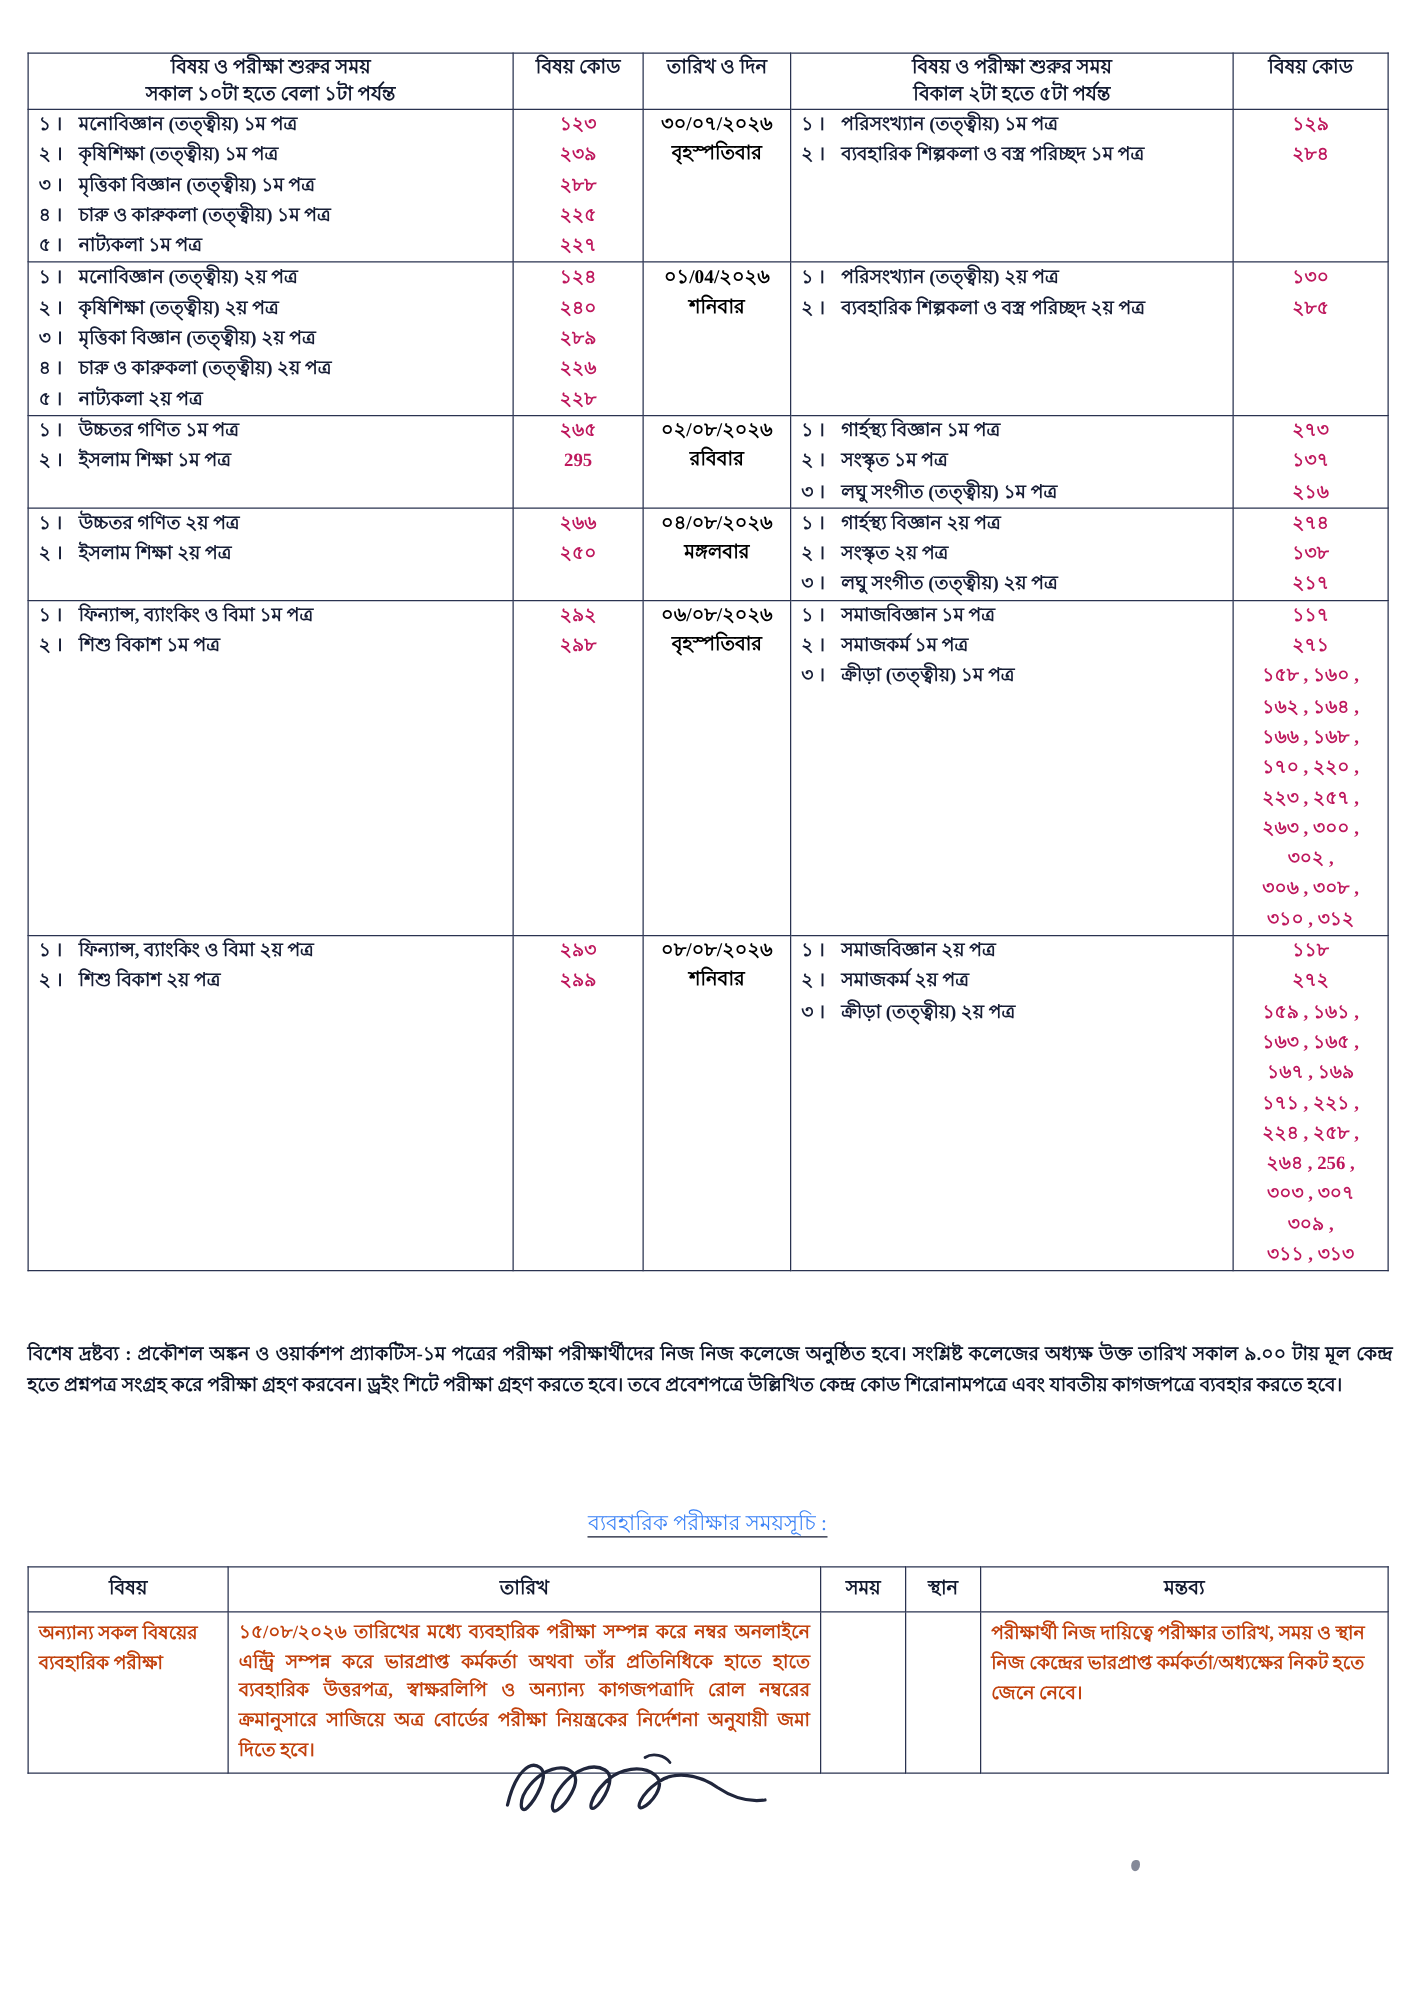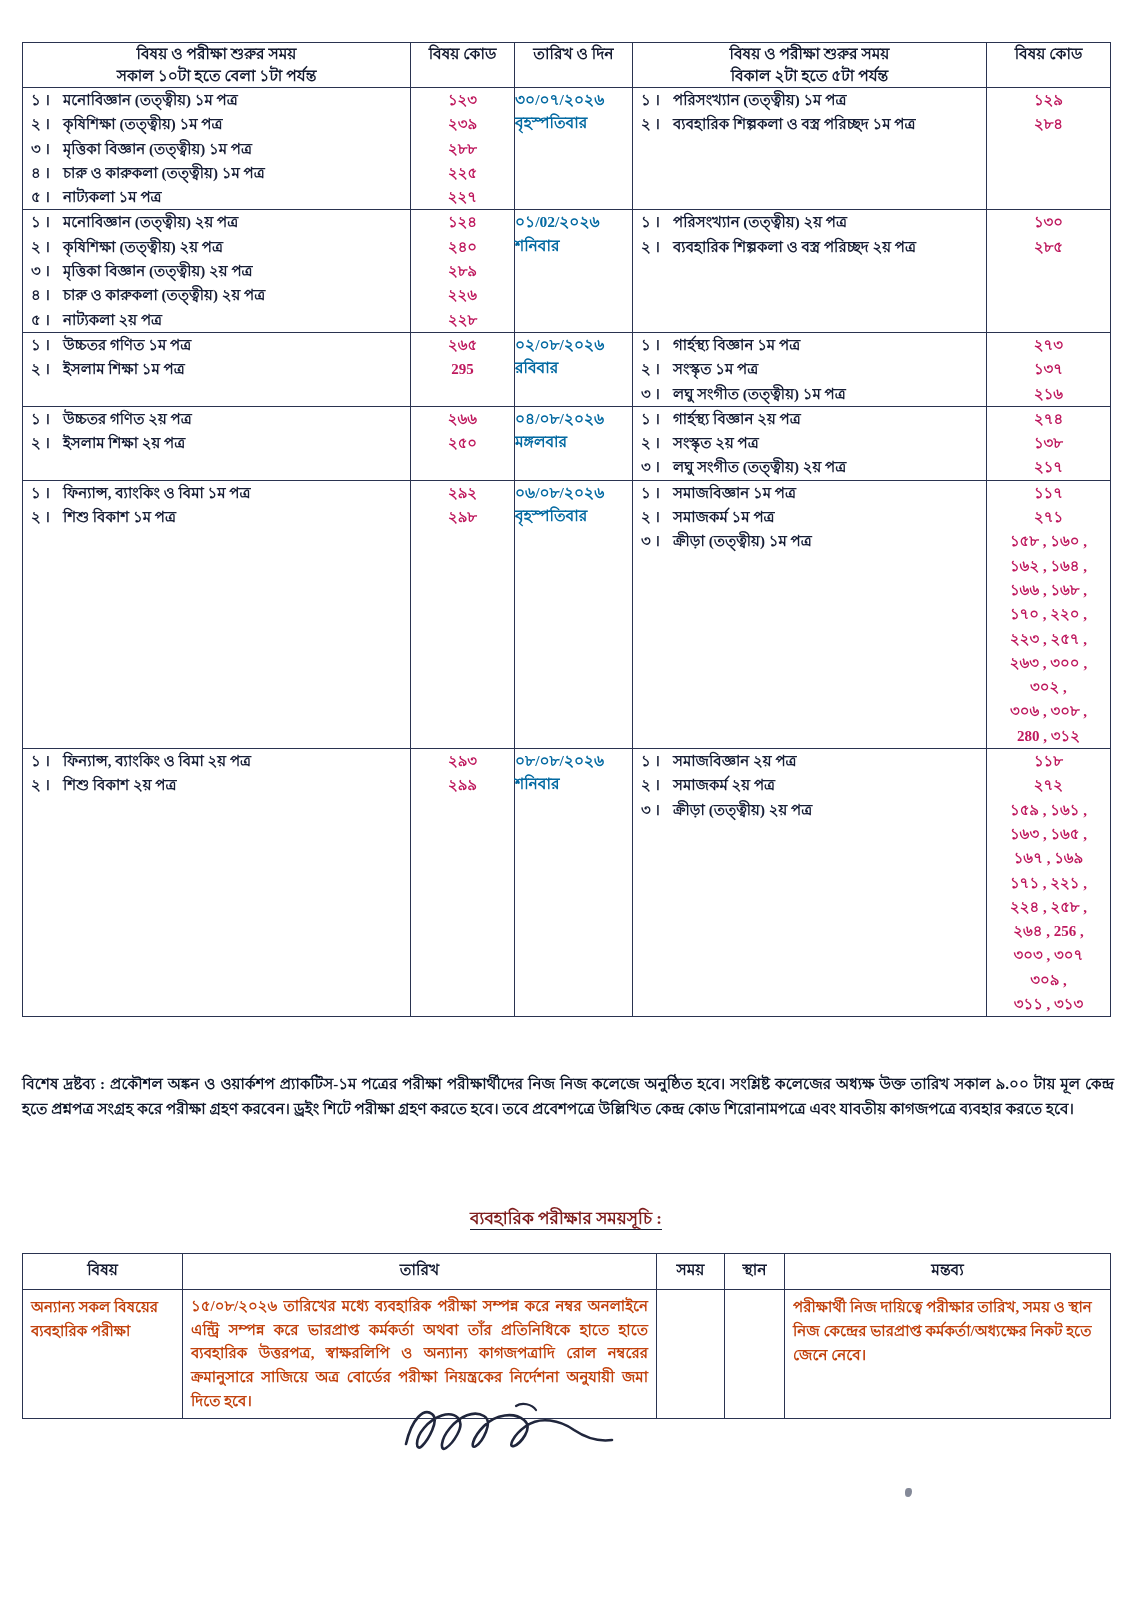--- a/index.html
+++ b/index.html
@@ -51,27 +51,27 @@
     line-height: 1.42;
     padding: 7px 4px 8px 4px;
     vertical-align: middle;
     color: #131a30;
   }
   .hd .l2 { display: block; }
 
   .subj-cell { padding: 8px 6px 6px 6px; }
   .code-cell { padding: 8px 4px 6px 4px; text-align: center; }
   .date-cell {
-    text-align: left;
+    text-align: center;
     vertical-align: middle;
     font-size: 15.5px;
     font-weight: bold;
     line-height: 1.5;
     padding: 4px 2px;
-    color: #0369a1;
+    color: #000000;
   }
   .date-cell .day { display: block; }
 
   ul.subj-list {
     list-style: none;
     margin: 0;
     padding: 0;
   }
   ul.subj-list li {
     font-size: 15px;
@@ -118,22 +118,22 @@
   }
 
   
   .prac-title {
     position: absolute;
     left: 0;
     top: 1205px;
     width: 1132px;
     text-align: center;
     font-size: 17px;
-    font-weight: bold;
-    color: #7f1d1d;
+    font-weight: normal;
+    color: #3b82f6;
   }
   .prac-title span {
     border-bottom: 1.4px solid #141b33;
     padding-bottom: 1px;
   }
 
   
   table.practical {
     position: absolute;
     left: 22px;
@@ -300,21 +300,21 @@
           </td>
           <td class="code-cell">
             <ul class="code-list">
               <li>১২৪</li>
               <li>২৪০</li>
               <li>২৮৯</li>
               <li>২২৬</li>
               <li>২২৮</li>
             </ul>
           </td>
-          <td class="date-cell"><span>০১/02/২০২৬</span><span class="day">শনিবার</span></td>
+          <td class="date-cell"><span>০১/04/২০২৬</span><span class="day">শনিবার</span></td>
           <td class="subj-cell">
             <ul class="subj-list">
               <li>
                 <span class="num">১ ।</span>
                 <span class="nm">পরিসংখ্যান (তত্ত্বীয়) ২য় পত্র</span>
               </li>
               <li>
                 <span class="num">২ ।</span>
                 <span class="nm">ব্যবহারিক শিল্পকলা ও বস্ত্র পরিচ্ছদ ২য় পত্র</span>
               </li>
@@ -456,21 +456,21 @@
               <li>১১৭</li>
               <li>২৭১</li>
               <li>১৫৮ , ১৬০ ,</li>
               <li>১৬২ , ১৬৪ ,</li>
               <li>১৬৬ , ১৬৮ ,</li>
               <li>১৭০ , ২২০ ,</li>
               <li>২২৩ , ২৫৭ ,</li>
               <li>২৬৩ ,  ৩০০ ,</li>
               <li>৩০২ ,</li>
               <li>৩০৬ , ৩০৮ ,</li>
-              <li>280 , ৩১২</li>
+              <li>৩১০ , ৩১২</li>
             </ul>
           </td>
         </tr>
         <tr>
           <td class="subj-cell">
             <ul class="subj-list">
               <li>
                 <span class="num">১ ।</span>
                 <span class="nm">ফিন্যান্স, ব্যাংকিং ও বিমা ২য় পত্র</span>
               </li>

